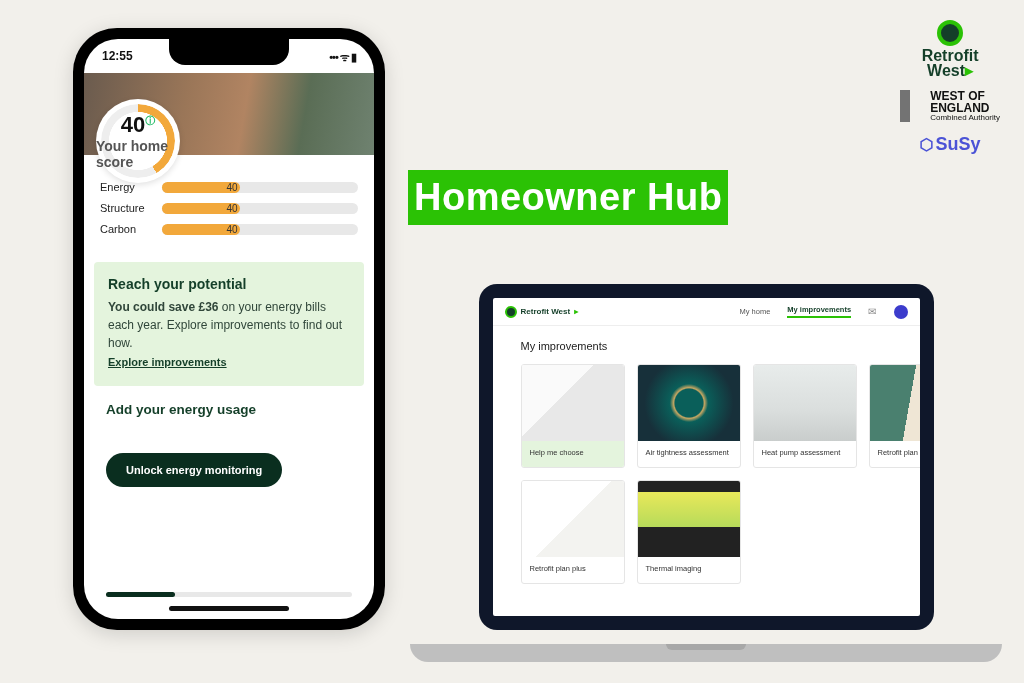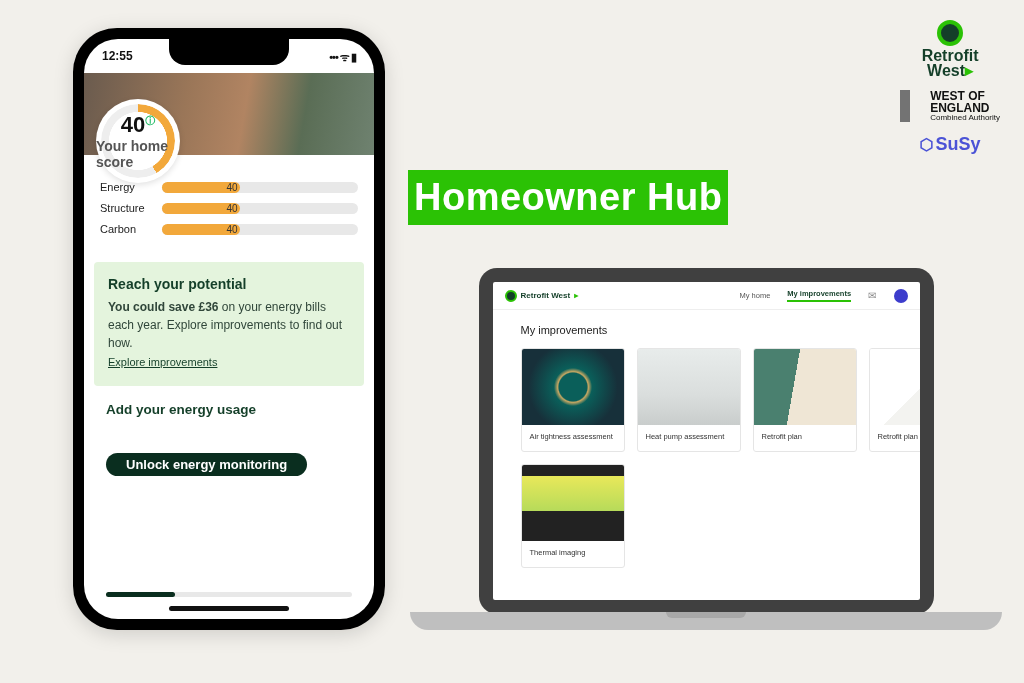--- a/index.html
+++ b/index.html
@@ -82,39 +82,39 @@
   .bar-track{ flex:1; height:11px; background:#e8e8e8; border-radius:6px; position:relative;}
   .bar-fill{ position:absolute; left:0; top:0; bottom:0; width:40%; background:#f2a83b; border-radius:6px;}
   .bar-val{ position:absolute; left:40%; top:50%; transform:translate(-14px,-50%); font-size:10px; color:#333;}
 
   .card-green{
     margin:6px 10px 0; padding:14px 14px 16px; background:#e4f4dd; border-radius:4px;
   }
   .card-green h3{font-size:14px; font-weight:800; color:#143f29; margin-bottom:6px;}
   .card-green p{font-size:12px; color:#30463a; line-height:1.5;}
   .card-green p b{font-weight:700;}
-  .card-green a{display:inline-block; font-size:11px; color:#143f29; text-decoration:underline; font-weight:400;}
+  .card-green a{display:inline-block; font-size:11px; color:#143f29; text-decoration:underline; font-weight:700;}
 
   .card-white{ margin:14px 12px 0; padding:2px 10px 14px;}
   .card-white h3{font-size:13.5px; font-weight:800; color:#143f29; margin-bottom:8px;}
   .card-white p{font-size:10.5px; color:#555; line-height:1.55;}
   .btn-dark{
     margin:14px 12px 0 22px; background:#0a2e1f; color:#fff; border:none;
-    border-radius:22px; padding:4px 20px; font-size:13px; font-weight:600;
+    border-radius:22px; padding:11px 20px; font-size:11px; font-weight:600;
   }
   .home-indicator{ position:absolute; bottom:8px; left:50%; transform:translateX(-50%); width:120px; height:5px; background:#111; border-radius:3px;}
   .progressbar{position:absolute; bottom:22px; left:22px; right:22px; height:5px; background:#e8e8e8; border-radius:3px;}
   .progressbar div{width:28%; height:100%; background:#0a2e1f; border-radius:3px;}
 
   
   .laptop {
     position:absolute; left:410px; top:268px; width:592px;
   }
   .laptop-screen{
-    width:455px; height:346px; margin:0 auto; background:#404040; border-radius:18px; padding:14px;
+    width:455px; height:346px; margin:16px auto; background:#0f172a; border-radius:18px; padding:14px;
   }
   .laptop-inner{ width:100%; height:100%; background:#fff; border-radius:2px; overflow:hidden; position:relative;}
   .laptop-base{ width:592px; height:18px; background:#bfbfbf; border-radius:0 0 22px 22px; margin-top:-2px; position:relative;}
   .laptop-base::before{content:"";position:absolute; top:0; left:50%; transform:translateX(-50%); width:80px; height:6px; background:#a8a8a8; border-radius:0 0 8px 8px;}
 
   .lp-header{ height:28px; border-bottom:1px solid #eee; display:flex; align-items:center; justify-content:space-between; padding:0 12px; font-size:8px;}
   .lp-logo{display:flex; align-items:center; gap:4px; font-weight:800; color:#143f29;}
   .lp-logo .c{width:12px;height:12px;border-radius:50%;background:#143f29;border:2px solid #2bc205;}
   .lp-nav{display:flex; align-items:center; gap:17px; font-size:7.5px; color:#555;}
   .lp-nav .active{color:#143f29; font-weight:700; border-bottom:2px solid #2bc205; padding-bottom:2px;}
@@ -231,20 +231,24 @@
           <span>My home</span>
           <span class="active">My improvements</span>
           <span class="mail">✉</span>
           <span class="avatar"></span>
         </div>
       </div>
 
       <div class="lp-body">
         <div class="lp-title">My improvements</div>
         <div class="lp-grid">
+          <div class="lp-card hl">
+            <div class="lp-card-img thumb-a"></div>
+            <div class="lp-card-label">Help me choose</div>
+          </div>
           <div class="lp-card">
             <div class="lp-card-img thumb-b"></div>
             <div class="lp-card-label">Air tightness assessment</div>
           </div>
           <div class="lp-card">
             <div class="lp-card-img thumb-c"></div>
             <div class="lp-card-label">Heat pump assessment</div>
           </div>
           <div class="lp-card">
             <div class="lp-card-img thumb-d"></div>

